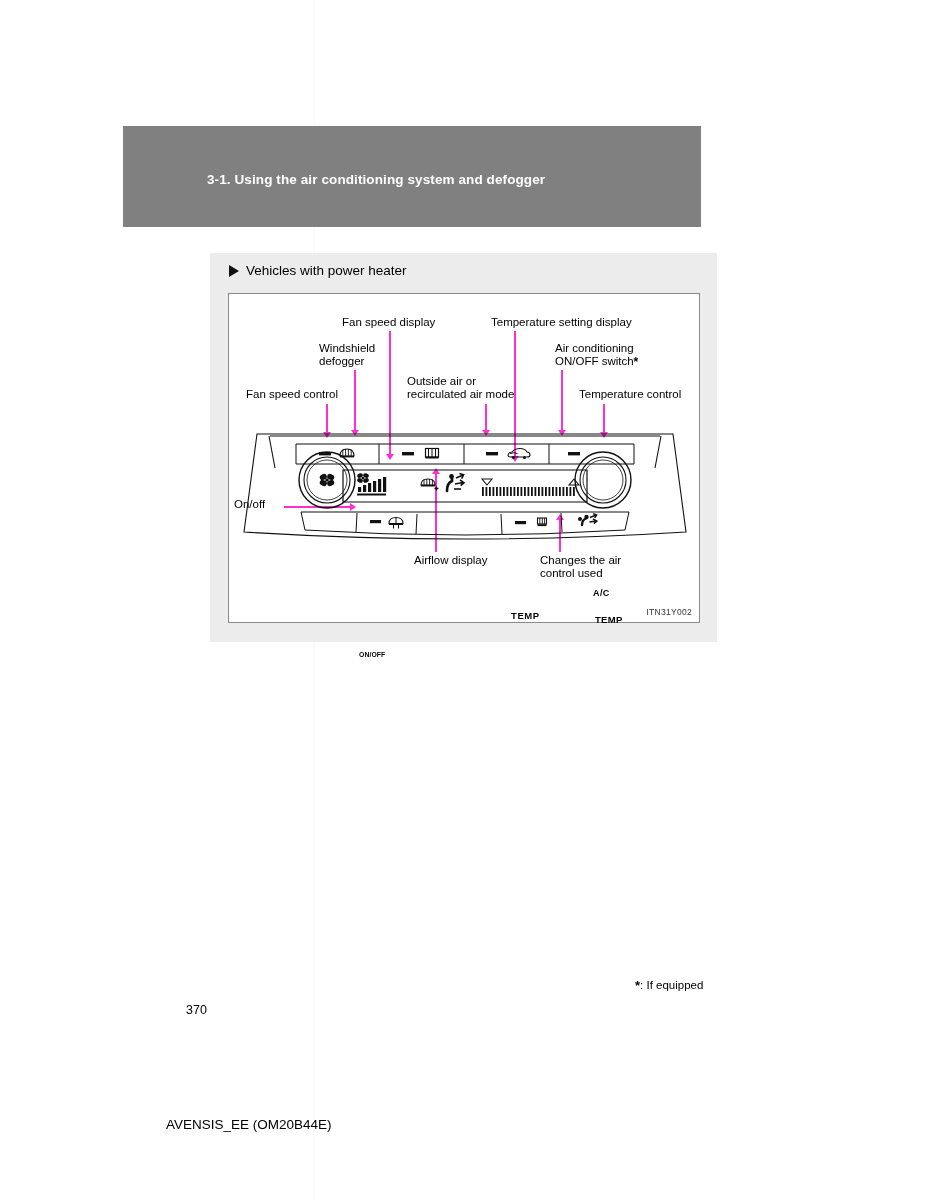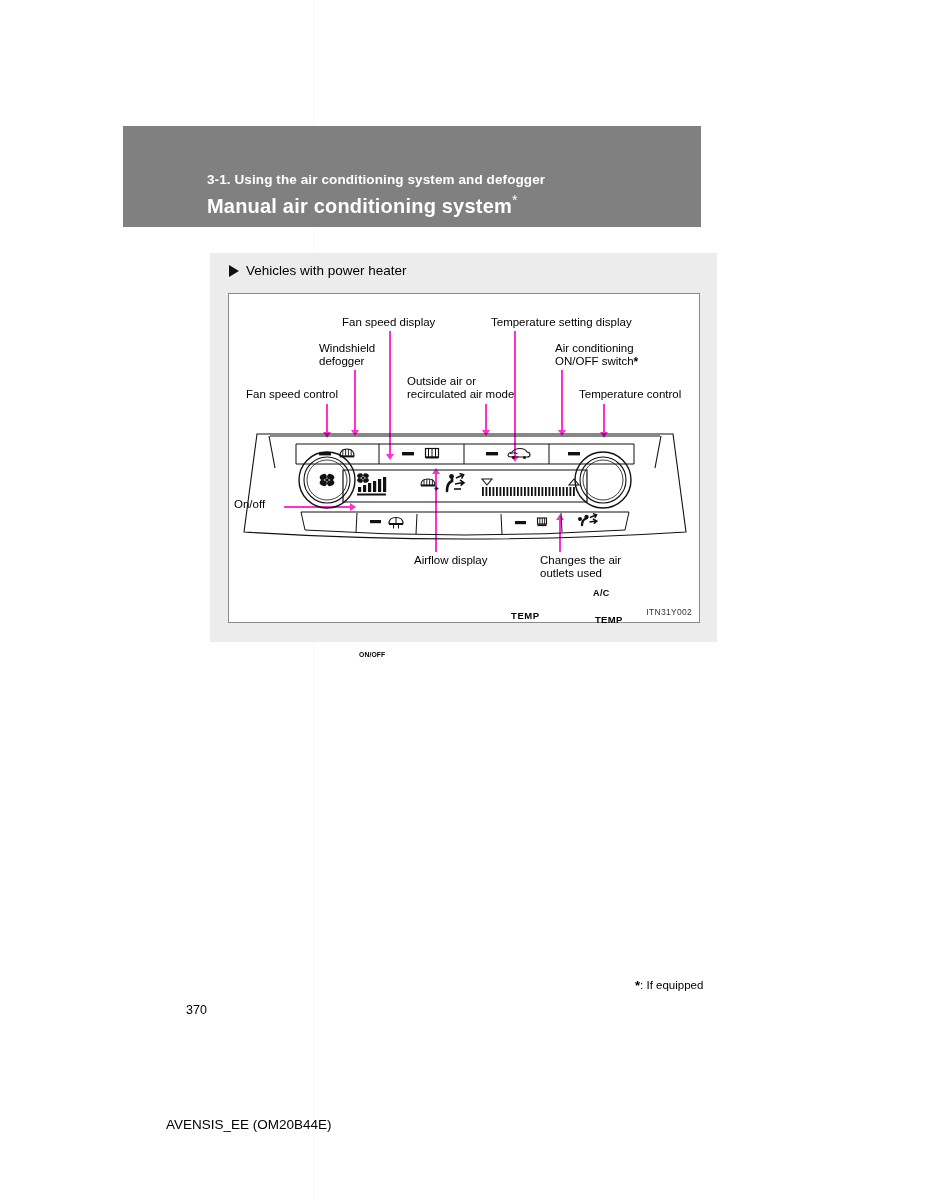--- a/index.html
+++ b/index.html
@@ -91,21 +91,20 @@
   .pageno{position:absolute;left:186px;top:1003px;font-size:12.5px;color:#000;}
   .footer{position:absolute;left:146px;top:1117px;font-size:13.5px;color:#000;margin-left:20px;}
 </style>
 </head>
 <body>
 
 <div class="scanline"></div>
 
 <div class="header-banner">
   <div class="header-sub">3-1. Using the air conditioning system and defogger</div>
-  <div class="header-title"><span>Manual air conditioning system</span><span class="ast">*</span></div>
 </div>
 
 <div class="fig-panel">
 
   <div class="fig-caption">
     <span class="tri"></span>
     <span>Vehicles with power heater</span>
   </div>
 
   <div class="fig-box">
@@ -121,21 +120,21 @@
 
     <div class="lbl" style="left:17px;top:94px;">Fan speed control</div>
     <div class="lbl" style="left:178px;top:81px;">Outside air or</div>
     <div class="lbl" style="left:178px;top:94px;">recirculated air mode</div>
     <div class="lbl" style="left:350px;top:94px;">Temperature control</div>
 
     <div class="lbl" style="left:5px;top:204px;">On/off</div>
 
     <div class="lbl" style="left:185px;top:260px;">Airflow display</div>
     <div class="lbl" style="left:311px;top:260px;">Changes the air</div>
-    <div class="lbl" style="left:311px;top:273px;">outlets used</div>
+    <div class="lbl" style="left:311px;top:273px;">control used</div>
 
     <div class="ln vln" style="left:97px;top:110px;height:30px;"></div>
     <div class="arw" style="left:93.5px;top:138px;"></div>
 
     <div class="ln vln" style="left:125px;top:76px;height:62px;"></div>
     <div class="arw" style="left:121.5px;top:136px;"></div>
 
     <div class="ln vln" style="left:160px;top:37px;height:125px;"></div>
     <div class="arw" style="left:156.5px;top:160px;"></div>
 

